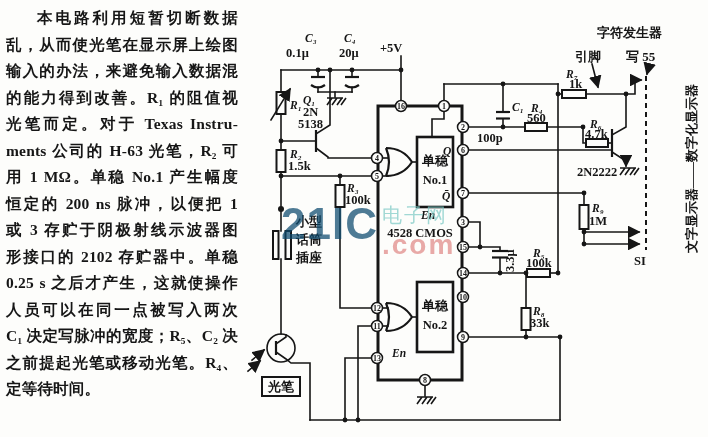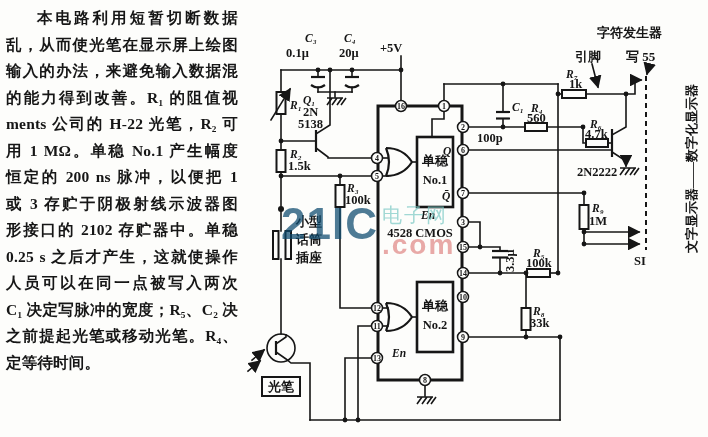--- a/index.html
+++ b/index.html
@@ -36,21 +36,22 @@
 </head>
 <body>
 
 <div class="page">
 
   <div class="article">
     <p class="first">本电路利用短暂切断数据</p>
     <p>乱，从而使光笔在显示屏上绘图</p>
     <p>输入的办法，来避免输入数据混</p>
     <p>的能力得到改善。R₁ 的阻值视</p>
-    <p>ments 公司的 H-22 光笔，R₂ 可</p>
+    <p>光笔而定。对于 Texas Instru-</p>
+    <p>ments 公司的 H-63 光笔，R₂ 可</p>
     <p>用 1 MΩ。单稳 No.1 产生幅度</p>
     <p>恒定的 200 ns 脉冲，以便把 1</p>
     <p>或 3 存贮于阴极射线示波器图</p>
     <p>形接口的 2102 存贮器中。单稳</p>
     <p>0.25 s 之后才产生，这就使操作</p>
     <p>人员可以在同一点被写入两次</p>
     <p>C₁ 决定写脉冲的宽度；R₅、C₂ 决</p>
     <p>之前提起光笔或移动光笔。R₄、</p>
     <p class="nojust">定等待时间。</p>
   </div>

